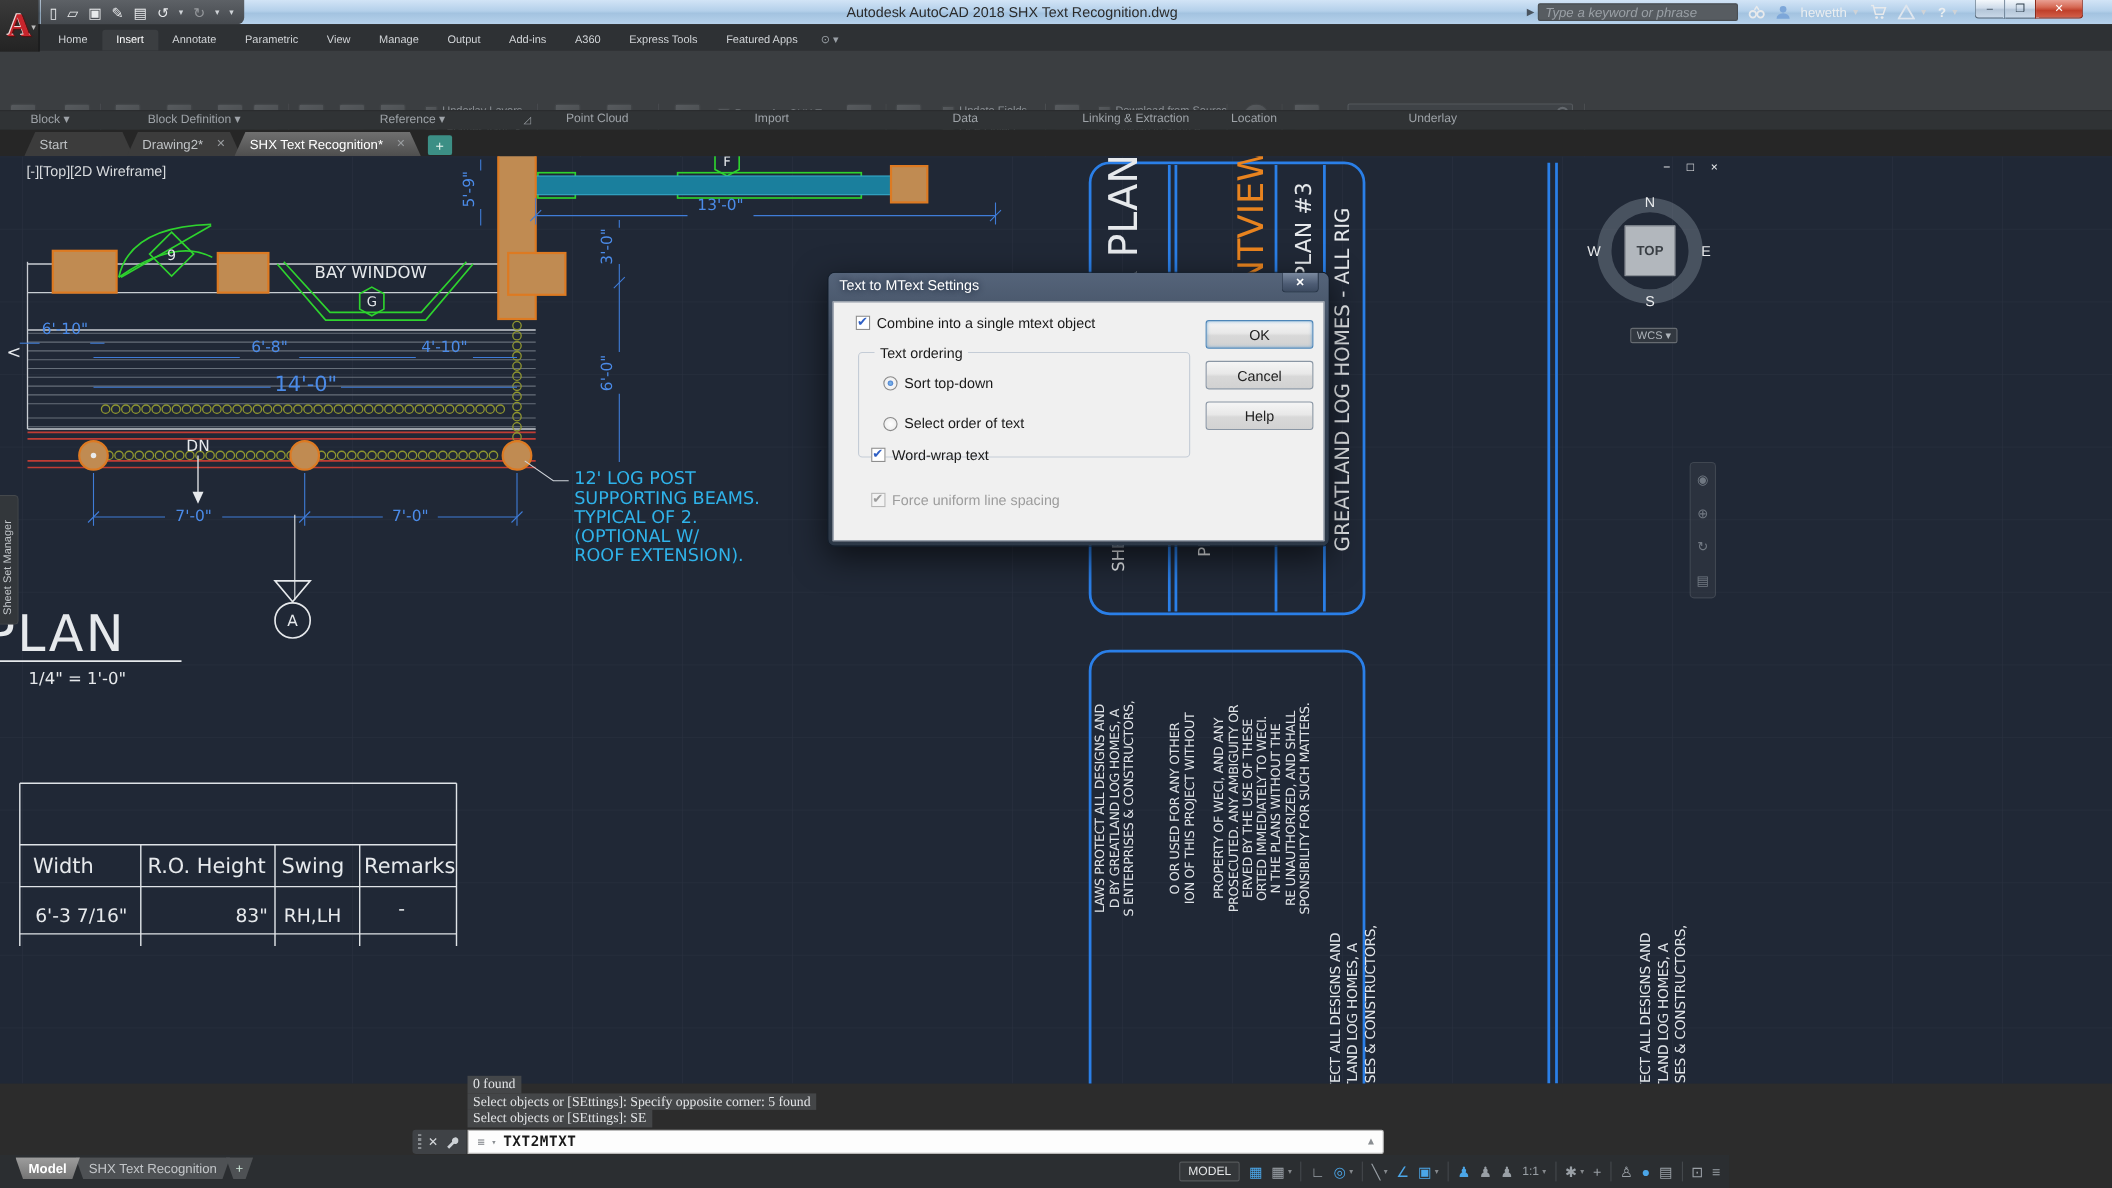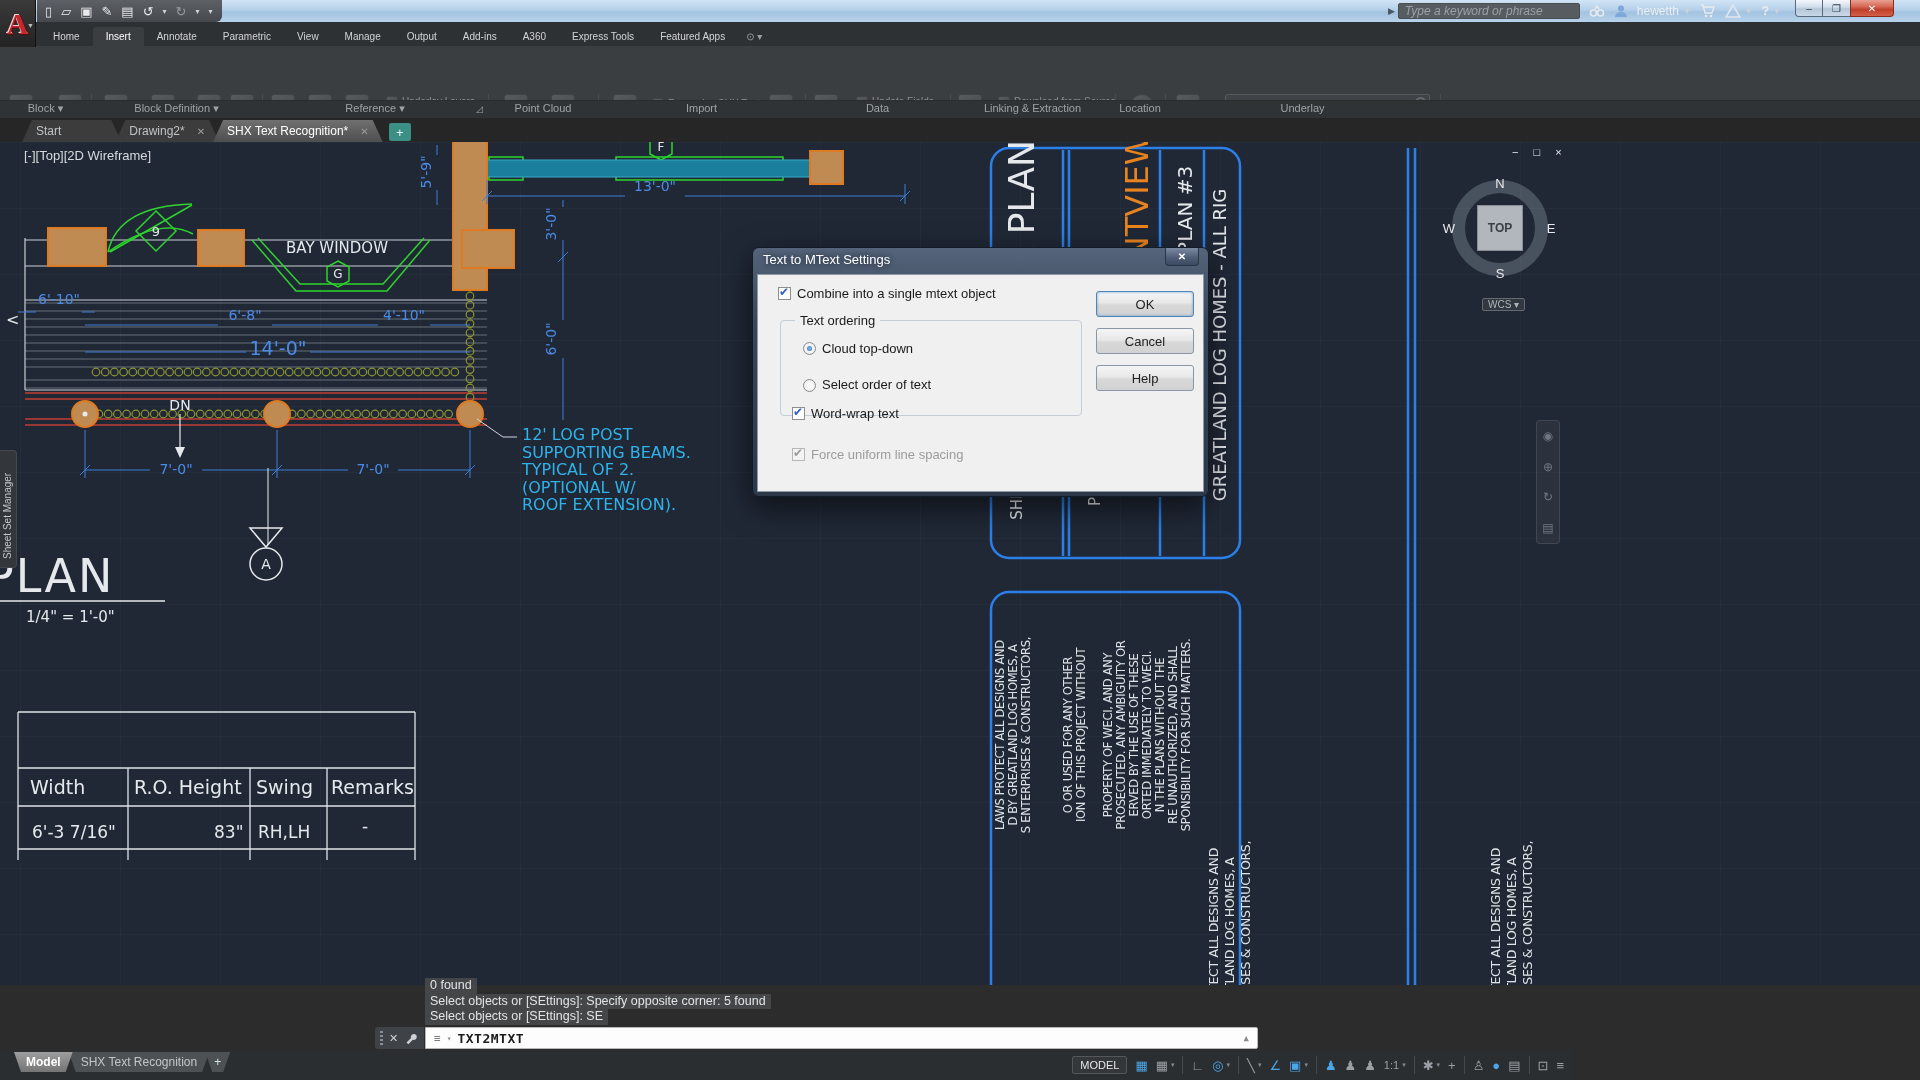--- a/index.html
+++ b/index.html
@@ -136,21 +136,21 @@
     border:1px solid #c4ccd6; border-radius:4px; }
   #dlg-group-label { position:absolute; left:14px; top:-8px; background:#f0f0f0; padding:0 5px;
     font-size:13px; color:#1a1a1a; }
   .dlg-btn { position:absolute; left:338px; width:98px; height:26px;
     background:linear-gradient(#f5f5f5,#e8e8e8 45%,#d8d8d8 55%,#d2d2d2); border:1px solid #8a96a4;
     border-radius:3px; font-size:13px; color:#222; display:flex; align-items:center; justify-content:center; }
   .dlg-btn.default { border-color:#4d86b8; box-shadow:0 0 3px rgba(80,150,210,.8) inset; }
 
   
   #cmd-history { position:absolute; left:425px; top:978px; z-index:20;
-    font-family:Liberation Sans, sans-serif; font-size:12.5px; color:#e2e4e6; }
+    font-family:Liberation Serif, serif; font-size:12.5px; color:#e2e4e6; }
   #cmd-history .line { display:table; background:rgba(72,74,76,.88); padding:0 5px; line-height:15.5px; }
   #cmd-bar { position:absolute; left:375px; top:1027px; height:22px; z-index:21; display:flex; }
   #cmd-grip { width:50px; background:#3f4246; border-radius:3px 0 0 3px; display:flex; align-items:center;
     gap:6px; padding-left:5px; border-right:1px solid #2c2e30; }
   #cmd-grip .dots { width:3px; height:14px; background:repeating-linear-gradient(#8a8e92 0 2px, transparent 2px 4px); }
   #cmd-grip .x { color:#d2d5d8; font-size:11px; }
   #cmd-input { width:833px; background:#fdfdfd; border:1px solid #b8b8b8; border-radius:0 2px 2px 0;
     display:flex; align-items:center; padding:0 8px; gap:6px;
     font-family:"DejaVu Sans Mono", monospace; }
   #cmd-input .stack { color:#7a7e82; font-size:11px; }
@@ -173,20 +173,21 @@
   #model-badge { border:1px solid #55585b; background:#34373a; color:#e4e6e8; font-size:11px;
     padding:2px 7px; border-radius:2px; }
   #scale-11 { font-size:11px; color:#9aa0a6; }
 </style>
 </head>
 <body>
 
 <div id="app">
 
   <div id="titlebar">
+    <div id="title-text">Autodesk AutoCAD 2018   SHX Text Recognition.dwg</div>
     <div id="infocenter">
       <span id="ic-toggle">▶</span>
       <div id="ic-search">Type a keyword or phrase</div>
       <span class="ic-item">
         <svg width="16" height="13" viewBox="0 0 16 13">
             <circle cx="4.5" cy="8" r="3" fill="none" stroke="#e8eaec" stroke-width="1.6"></circle>
             <circle cx="11.5" cy="8" r="3" fill="none" stroke="#e8eaec" stroke-width="1.6"></circle>
             <path d="M6 4 L8 1 L10 4" fill="none" stroke="#e8eaec" stroke-width="1.4"></path>
           </svg>
       </span>
@@ -748,21 +749,21 @@
     <div id="dlg-close">✕</div>
     <div id="dlg-body">
       <div class="dlg-row" style="left:20px; top:11px;">
         <span class="cb checked"></span>
         <span>Combine into a single mtext object</span>
       </div>
       <div id="dlg-group">
         <span id="dlg-group-label">Text ordering</span>
         <div class="dlg-row" style="left:22px; top:20px; position:absolute;">
           <span class="radio sel"></span>
-          <span>Cloud top-down</span>
+          <span>Sort top-down</span>
         </div>
         <div class="dlg-row" style="left:22px; top:56px; position:absolute;align-items:flex-end;">
           <span class="radio"></span>
           <span>Select order of text</span>
         </div>
       </div>
       <div class="dlg-row" style="left:34px; top:131px;text-align:right;">
         <span class="cb checked"></span>
         <span>Word-wrap text</span>
       </div>

